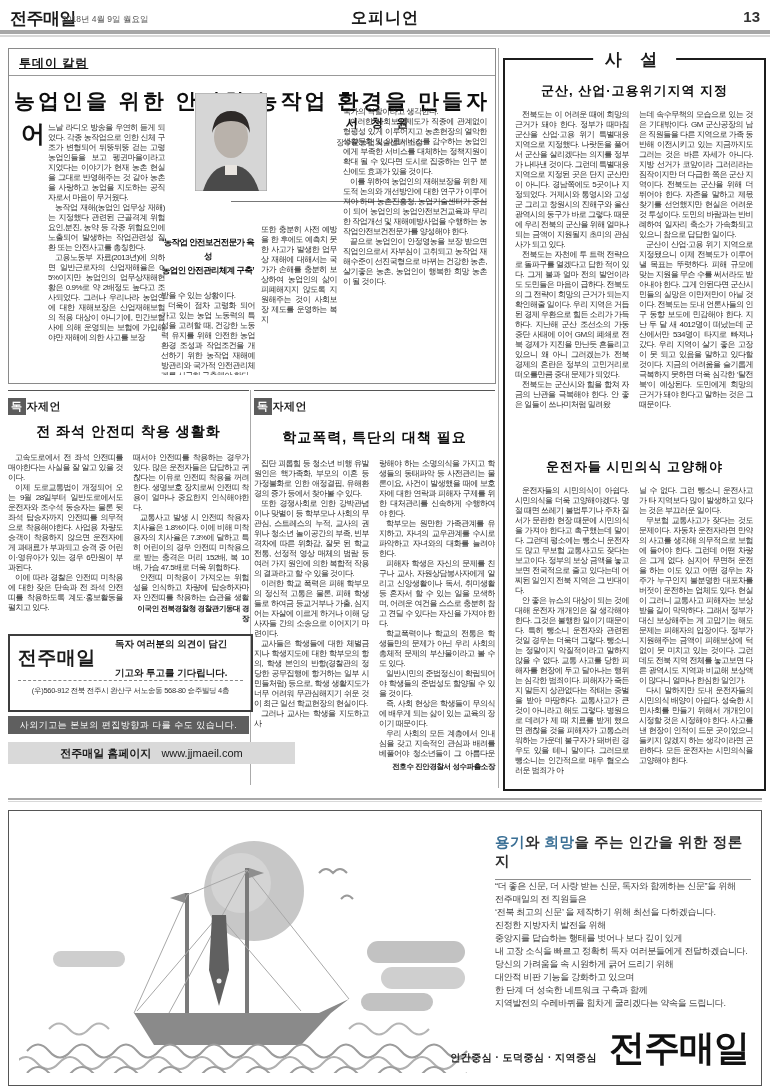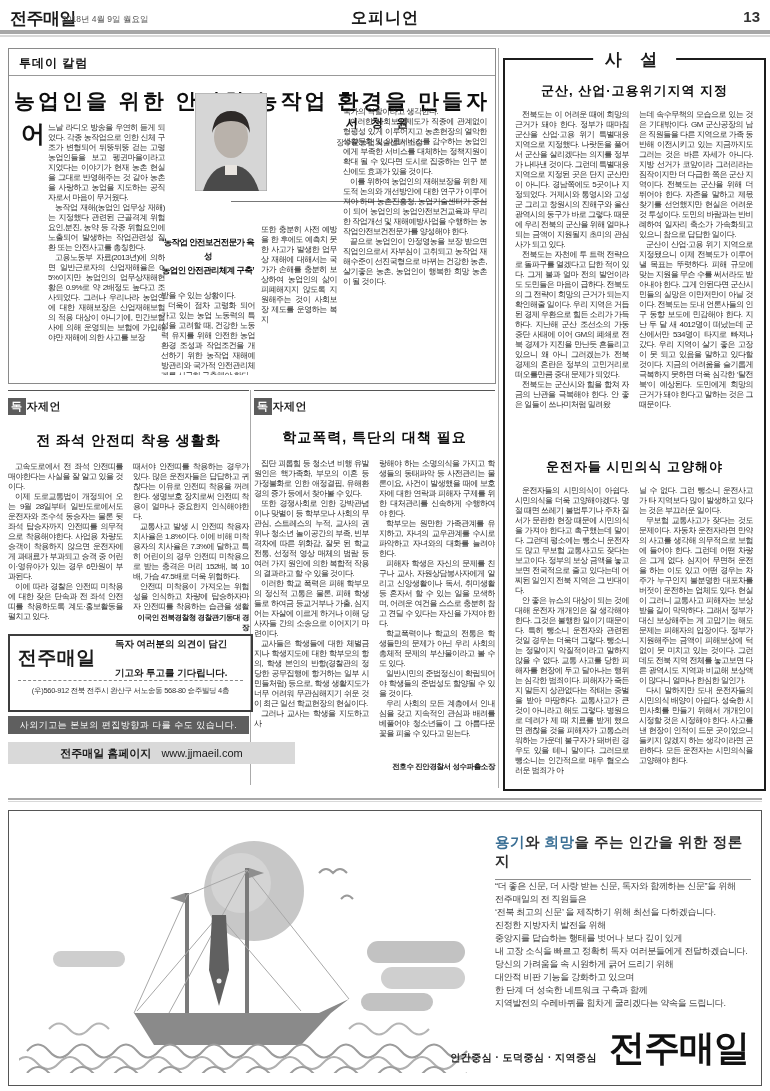--- a/index.html
+++ b/index.html
@@ -13,21 +13,21 @@
   .hdr-page{font-size:15px;font-weight:bold;color:#333;}
   .rule-thick{background:#a8a8a8;height:4px;}
   .rule-thin{background:#d8d8d8;height:2px;}
   
   .body-text{font-size:8px;line-height:10px;letter-spacing:-0.5px;text-align:justify;
              word-break:break-all;color:#2d2d2d;overflow:hidden;}
   .body-text p{margin:0;text-indent:7px;}
   .cont p:first-child{text-indent:0;}
   
   .today-box{border:1px solid #8a8a8a;background:#fff;}
-  .sec-label{font-size:12px;font-weight:bold;letter-spacing:1px;color:#111;}
+  .sec-label{font-size:12px;font-weight:bold;letter-spacing:1px;color:#111;text-decoration:underline;}
   .headline{font-size:21px;font-weight:bold;letter-spacing:3px;text-align:center;color:#0d0d0d;}
   .dropcap{float:left;font-size:24px;line-height:21px;font-weight:bold;margin:0 3px 0 0;color:#111;}
   .byline-name{font-size:12px;font-weight:bold;letter-spacing:5px;color:#111;}
   .byline-title{font-size:8px;color:#444;margin-top:5px;letter-spacing:-0.3px;}
   .pull-quote{font-size:8.5px;font-weight:bold;line-height:14px;letter-spacing:-0.6px;
               text-align:center;color:#101010;}
   .pull-quote p{margin:0;}
   
   .reader-toprule{height:1px;background:#555;}
   .reader-label{font-size:11px;font-weight:bold;letter-spacing:0.5px;}
@@ -125,21 +125,21 @@
         <p>이를 위하여 농업인의 재해보장을 위한 제도적 논의와 개선방안에 대한 연구가 이루어져야 하며 농촌진흥청, 농업기술센터가 중심이 되어 농업인의 농업안전보건교육과 무리한 작업개선 및 재해예방사업을 수행하는 농작업안전보건전문가를 양성해야 한다.</p>
         <p>끝으로 농업인이 안정영농을 보장 받으면 직업인으로서 자부심이 고취되고 농작업 재해수준이 선진국형으로 바뀌는 건강한 농촌, 살기좋은 농촌, 농업인이 행복한 희망 농촌이 될 것이다.</p>
       </div>
   </div>
 
   <div class="abs" style="left:8px;top:390px;width:241px;">
     <div class="reader-toprule"></div>
     <div class="reader-label" style="margin-top:7px;">
       <span class="label-first">독</span><span>자제언</span>
     </div>
-    <div class="art-title" style="margin-top:17px;">전 좌석 안전띠 착용 생활화</div>
+    <div class="art-title" style="margin-top:8px;">전 좌석 안전띠 착용 생활화</div>
     <div style="display:flex;gap:10px;margin-top:12px;">
       <div class="body-text" style="width:115px;height:158px;">
           <p>고속도로에서 전 좌석 안전띠를 매야한다는 사실을 잘 알고 있을 것이다.</p>
           <p>이제 도로교통법이 개정되어 오는 9월 28일부터 일반도로에서도 운전자와 조수석 동승자는 물론 뒷좌석 탑승자까지 안전띠를 의무적으로 착용해야한다. 사업용 차량도 승객이 착용하지 않으면 운전자에게 과태료가 부과되고 승객 중 어린이·영유아가 있는 경우 6만원이 부과된다.</p>
           <p>이에 따라 경찰은 안전띠 미착용에 대한 잦은 단속과 전 좌석 안전띠를 착용하도록 계도·홍보활동을 펼치고 있다.</p>
         </div>
       <div style="width:116px;">
         <div class="body-text cont" style="height:148px;">
             <p>때서야 안전띠를 착용하는 경우가 있다. 많은 운전자들은 답답하고 귀찮다는 이유로 안전띠 착용을 꺼려한다. 생명보호 장치로써 안전띠 착용이 얼마나 중요한지 인식해야한다.</p>
             <p>교통사고 발생 시 안전띠 착용자 치사율은 1.8%이다. 이에 비해 미착용자의 치사율은 7.3%에 달하고 특히 어린이의 경우 안전띠 미착용으로 받는 충격은 머리 152배, 복 10배, 가슴 47.5배로 더욱 위험하다.</p>
@@ -164,20 +164,21 @@
           <p>교사들은 학생들에 대한 체벌금지나 학생지도에 대한 학부모의 항의, 학생 본인의 반항(경찰관의 정당한 공무집행에 항거하는 일부 시민들처럼) 등으로, 학생 생활지도가 너무 어려워 무관심해지기 쉬운 것이 최근 일선 학교현장의 현실이다.</p>
           <p>그러나 교사는 학생을 지도하고 사</p>
         </div>
       <div style="width:116px;">
         <div class="body-text cont" style="height:300px;">
             <p>랑해야 하는 소명의식을 가지고 학생들의 동태파악 등 사전관리는 물론이요, 사건이 발생했을 때에 보호자에 대한 연락과 피해자 구제를 위한 대처관리를 신속하게 수행하여야 한다.</p>
             <p>학부모는 원만한 가족관계를 유지하고, 자녀의 교우관계를 수시로 파악하고 자녀와의 대화를 늘려야 한다.</p>
             <p>피해자 학생은 자신의 문제를 친구나 교사, 자원상담봉사자에게 알리고 신앙생활이나 독서, 취미생활 등 혼자서 할 수 있는 일을 모색하며, 어려운 여건을 스스로 충분히 참고 견딜 수 있다는 자신을 가져야 한다.</p>
             <p>학교폭력이나 학교의 전통은 학생들만의 문제가 아닌 우리 사회의 총체적 문제의 부산물이라고 볼 수도 있다.</p>
             <p>일반시민의 준법정신이 확립되어야 학생들의 준법성도 함양될 수 있을 것이다.</p>
+            <p>즉, 사회 현상은 학생들이 무의식에 배우게 되는 삶이 있는 교육의 장이기 때문이다.</p>
             <p>우리 사회의 모든 계층에서 인내심을 갖고 지속적인 관심과 배려를 베풀어야 청소년들이 그 아름다운 꽃을 피울 수 있다고 믿는다.</p>
           </div>
         <div class="byline-end">전호수 진안경찰서 성수파출소장</div>
       </div>
     </div>
   </div>
 
   <div class="abs vrule" style="left:250px;top:390px;height:395px;"></div>
 
   <div class="abs feedback-box" style="left:8px;top:634px;width:241px;height:74px;">

